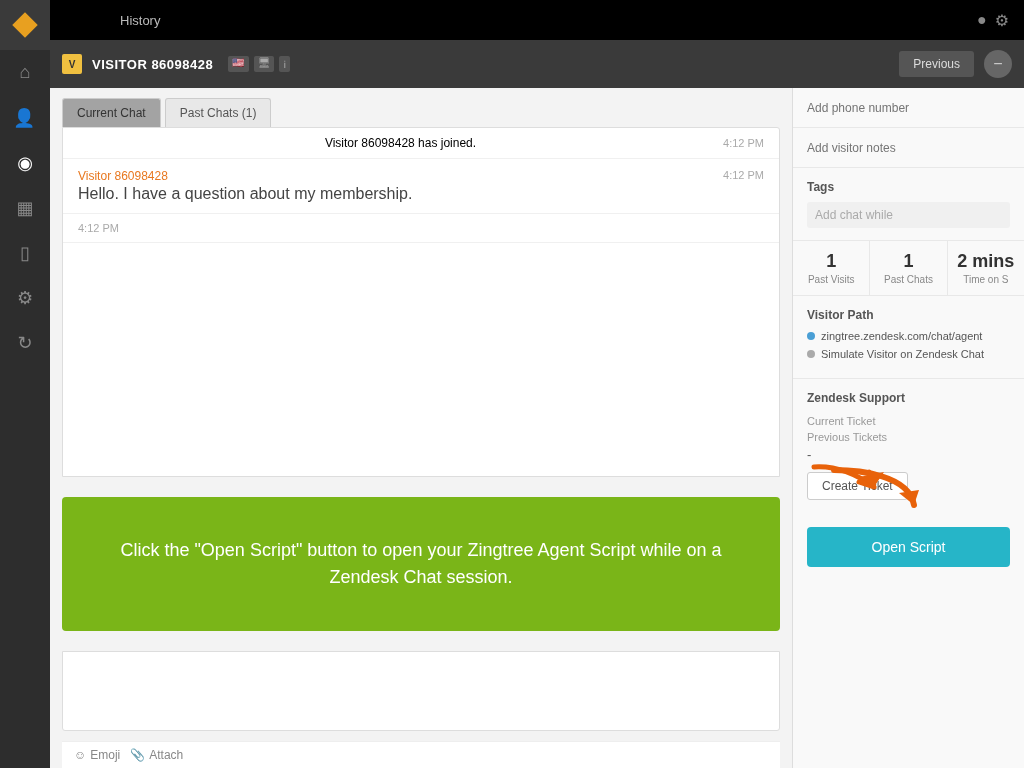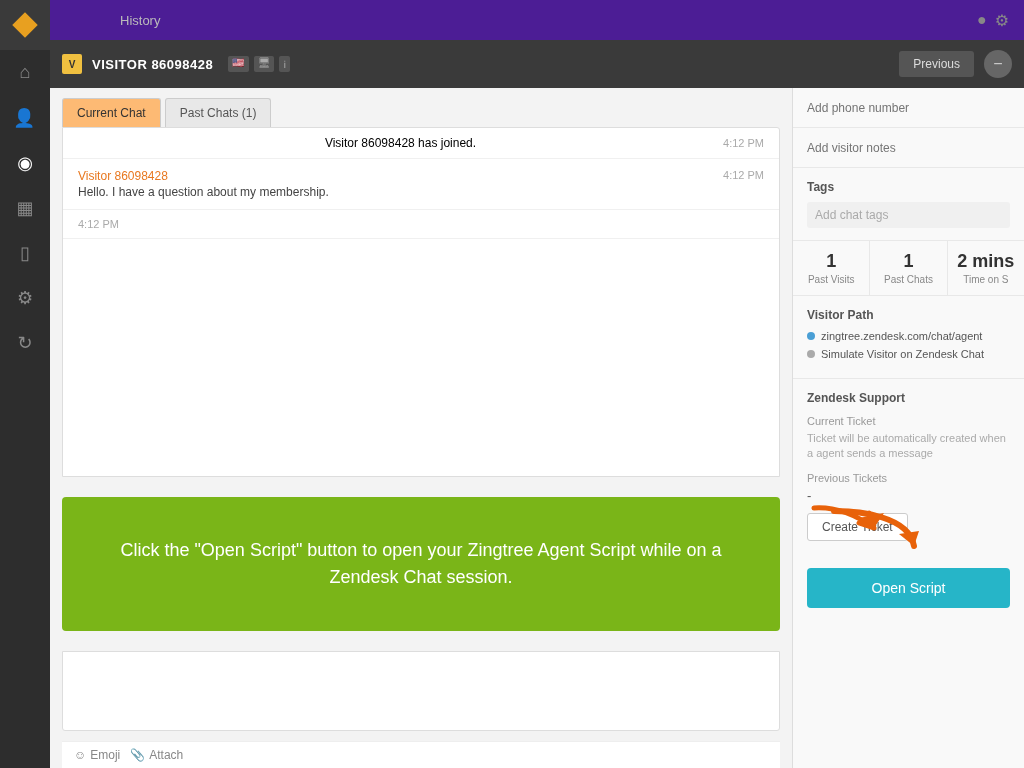--- a/index.html
+++ b/index.html
@@ -146,21 +146,21 @@
       padding: 7px 14px;
       border: 1px solid #ccc;
       border-bottom: none;
       border-radius: 3px 3px 0 0;
       background: #e8e8e8;
       color: #555;
       cursor: pointer;
       font-size: 12px;
     }
     .tab.active {
-      background: #fdba74;
+      background: #a3a3a3;
       color: #333;
       border-color: #ccc;
       text-align: center;
     }
 
     
     .messages-area {
       flex: 1;
       background: #fff;
       border: 1px solid #ddd;
@@ -172,21 +172,21 @@
     .message-row {
       display: flex;
       justify-content: space-between;
       align-items: flex-start;
       padding: 10px 15px;
       border-bottom: 1px solid #f0f0f0;
     }
     .message-content { flex: 1; }
     .msg-time { color: #aaa; font-size: 11px; white-space: nowrap; margin-left: 10px; }
     .visitor-link { color: #e87820; font-size: 12px; font-weight: 500; }
-    .msg-text { color: #444; font-size: 12px; margin-top: 2px; }
+    .msg-text { color: #444; font-size: 16px; margin-top: 2px; }
 
     
     .overlay-box {
       margin: 20px 12px;
       background: #7ab518;
       border-radius: 4px;
       padding: 40px 30px;
       text-align: center;
       color: #fff;
       font-size: 18px;
@@ -348,21 +348,21 @@
       font-size: 14px;
       font-weight: 500;
       cursor: pointer;
       width: 100%;
       text-align: center;
     }
 
     
     .top-section {
       height: 40px;
-      background: #4c1d95;
+      background: #000000;
       display: flex;
       align-items: center;
       padding: 0 0 0 0;
       flex-shrink: 0;
     }
     .history-tab-header {
       padding: 0 20px 0 70px;
       height: 100%;
       display: flex;
       align-items: center;
@@ -488,21 +488,21 @@
       <div class="rs-section">
         <input class="rs-input" type="text" placeholder="Add phone number" style="">
       </div>
 
       <div class="rs-section">
         <input class="rs-input" type="text" placeholder="Add visitor notes" style="">
       </div>
 
       <div class="rs-section">
         <div class="rs-section-title">Tags</div>
-        <div class="tags-input">Add chat tags</div>
+        <div class="tags-input">Add chat while</div>
       </div>
 
       <div class="stats-row">
         <div class="stat-item">
           <div class="stat-num">1</div>
           <div class="stat-lbl">Past Visits</div>
         </div>
         <div class="stat-item">
           <div class="stat-num">1</div>
           <div class="stat-lbl">Past Chats</div>
@@ -521,21 +521,20 @@
         </div>
         <div class="visitor-path-item">
           <div class="path-dot"></div>
           <span>Simulate Visitor on Zendesk Chat</span>
         </div>
       </div>
 
       <div class="zd-section">
         <div class="zd-title">Zendesk Support</div>
         <div class="zd-sublabel">Current Ticket</div>
-        <div class="zd-note">Ticket will be automatically created when a agent sends a message</div>
         <div class="zd-sublabel">Previous Tickets</div>
         <div style="color:#555;font-size:13px;margin-bottom:10px;">-</div>
         <button class="create-ticket-btn">Create Ticket</button>
       </div>
 
       <div class="open-script-area" style="position:relative;">
 
         <svg width="120" height="60" style="position:absolute;bottom:65px;right:100px;" viewBox="0 0 120 60">
           <path d="M10 10 Q40 8 70 30 L55 25 M70 30 L65 15" stroke="#e8620a" stroke-width="5" fill="none" stroke-linecap="round" stroke-linejoin="round"></path>
           <polygon points="70,30 55,20 80,15" fill="#e8620a"></polygon>

